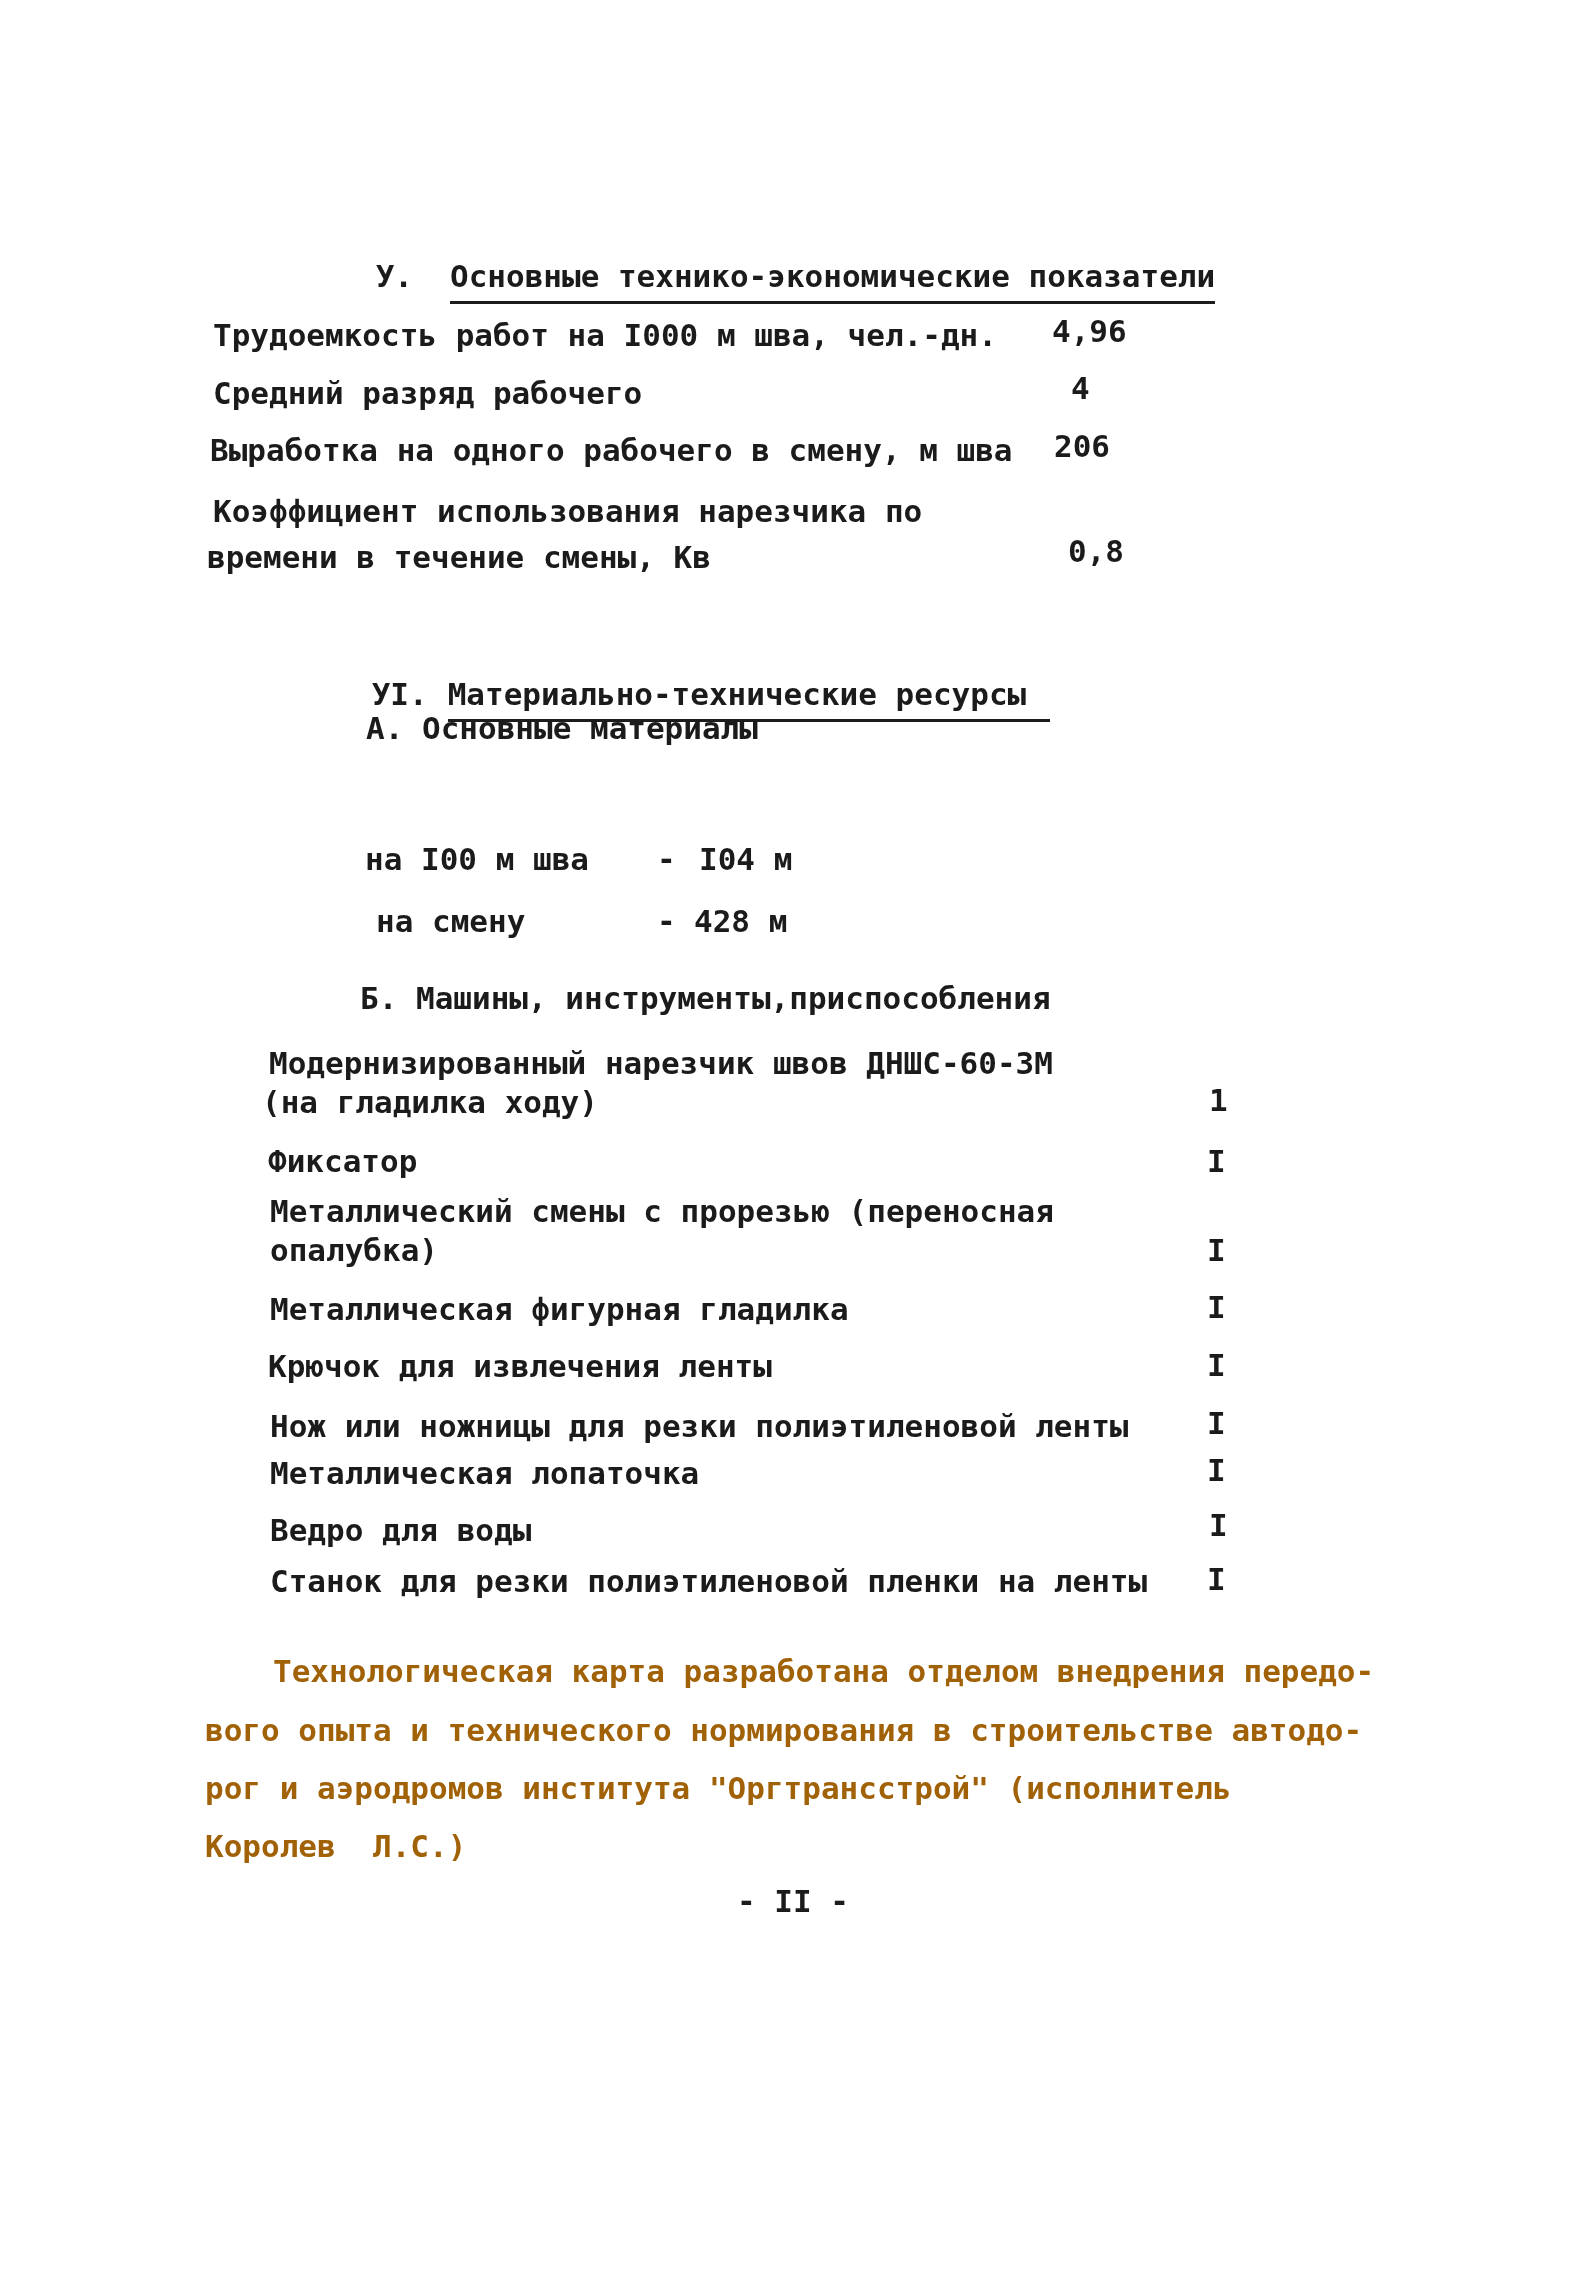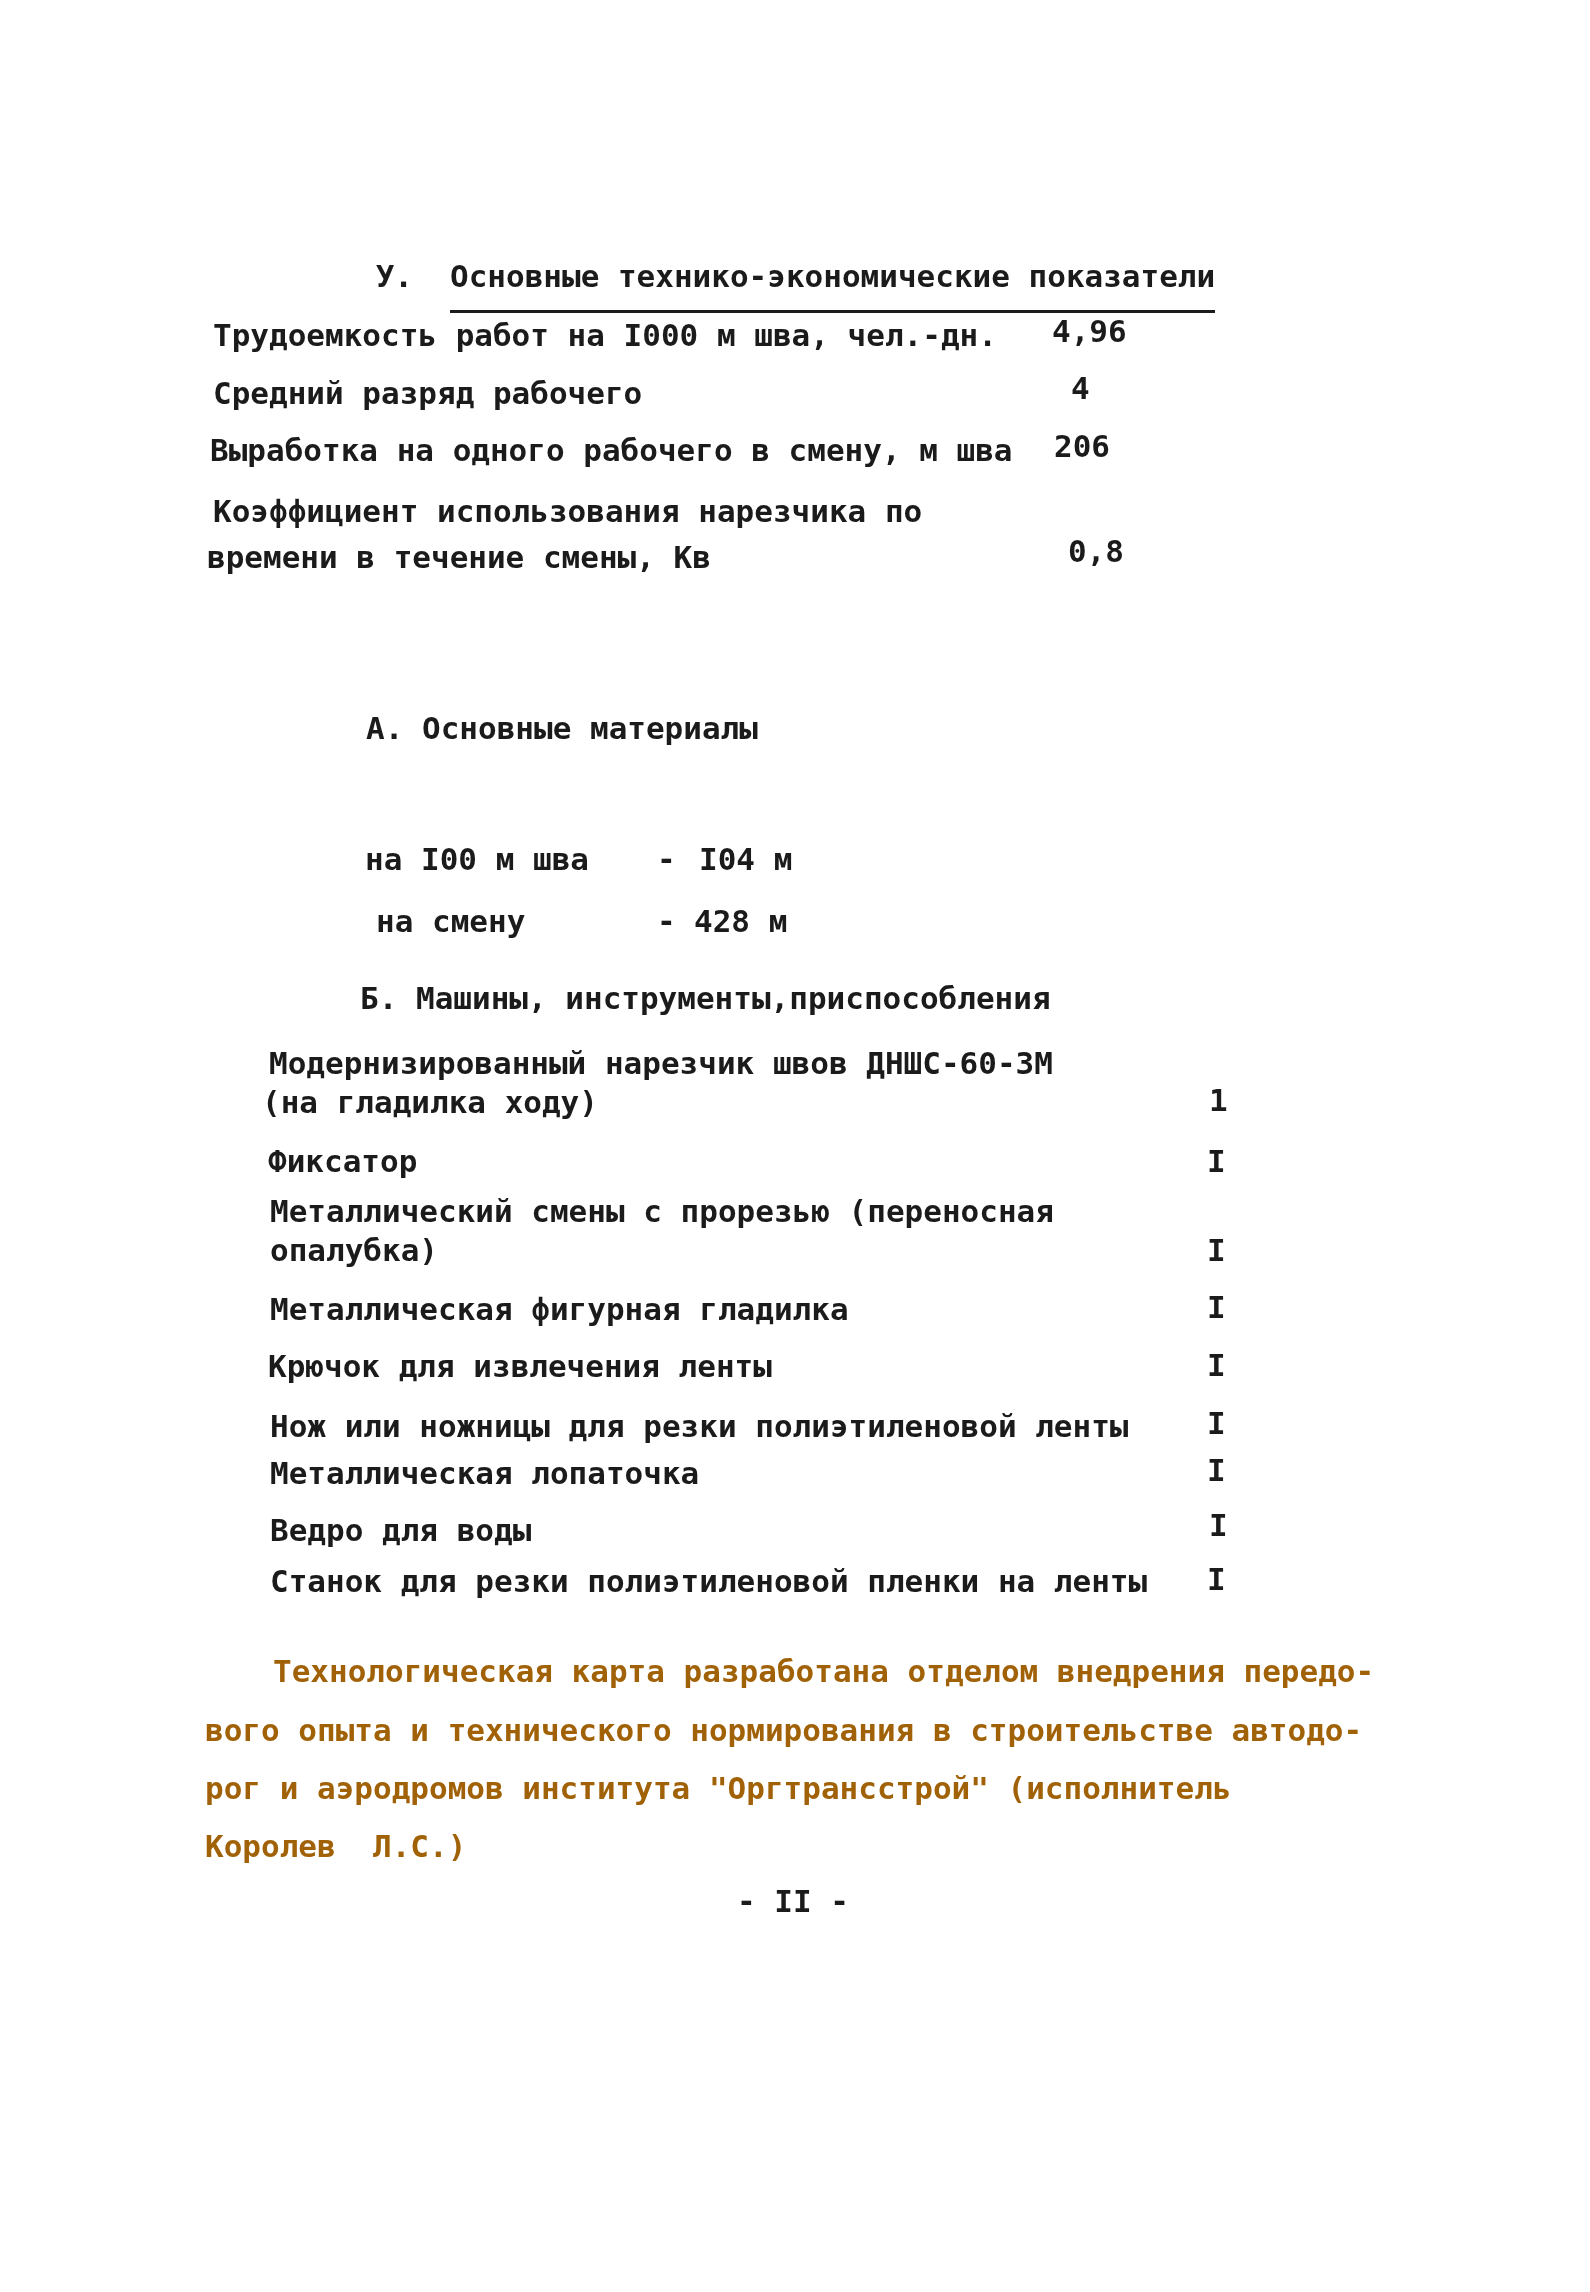--- a/index.html
+++ b/index.html
@@ -20,21 +20,21 @@
     overflow: hidden;
   }
   .t {
     position: absolute;
     white-space: pre;
     line-height: 1.18;
   }
   .underlined {
     display: inline-block;
     border-bottom: 3.7px solid #1c1c1c;
-    padding-bottom: 16px;
+    padding-bottom: 7px;
   }
   .sec-num {
     display: inline-block;
   }
   .gap-lg { margin-right: 37px; }
   .gap-sm { margin-right: 20px; }
   .trail-pad { padding-right: 24px; }
   .soft { color: #a16207; }
 </style>
 </head>
@@ -52,20 +52,23 @@
   <div class="t" style="top:375px;left:213px">Средний разряд рабочего</div>
   <div class="t" style="top:370px;left:1071px">4</div>
 
   <div class="t" style="top:432px;left:210px">Выработка на одного рабочего в смену, м шва</div>
   <div class="t" style="top:428px;left:1054px">206</div>
 
   <div class="t" style="top:493px;left:213px">Коэффициент использования нарезчика по</div>
   <div class="t" style="top:539px;left:207px">времени в течение смены, Кв</div>
   <div class="t" style="top:533px;left:1068px">0,8</div>
 
+  <div class="t" style="top:639px;left:297px">
+    <span class="sec-num gap-sm">УI.</span><span class="underlined trail-pad">Материально-технические ресурсы</span>
+  </div>
 
   <div class="t" style="top:710px;left:366px">А. Основные материалы</div>
 
   <div class="t" style="top:841px;left:365px">на I00 м шва</div>
   <div class="t" style="top:841px;left:657px">-</div>
   <div class="t" style="top:841px;left:699px">I04 м</div>
 
   <div class="t" style="top:903px;left:376px">на смену</div>
   <div class="t" style="top:903px;left:657px">-</div>
   <div class="t" style="top:903px;left:694px">428 м</div>

